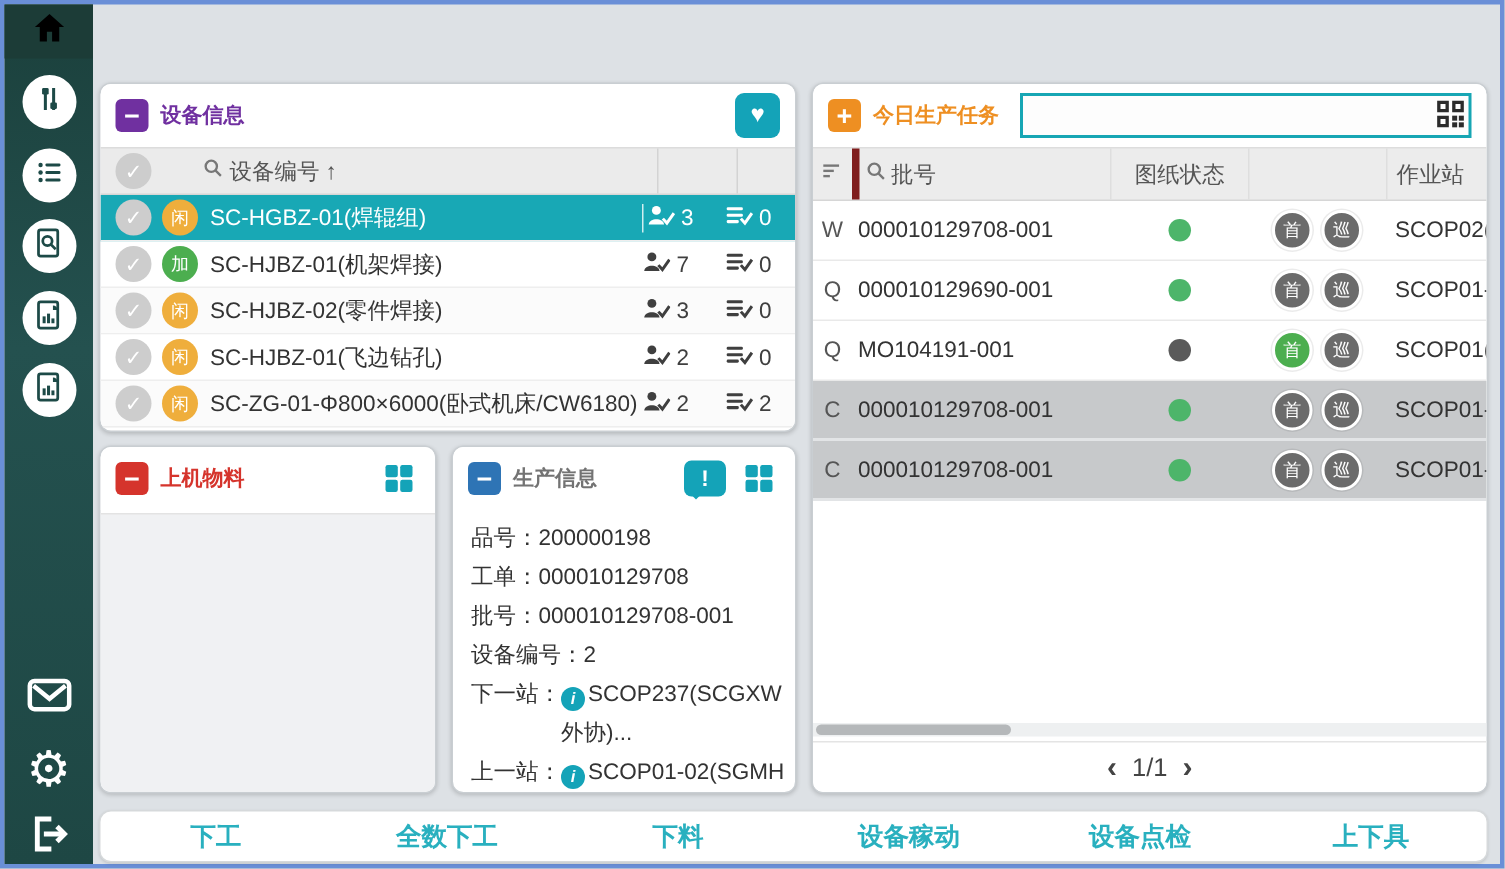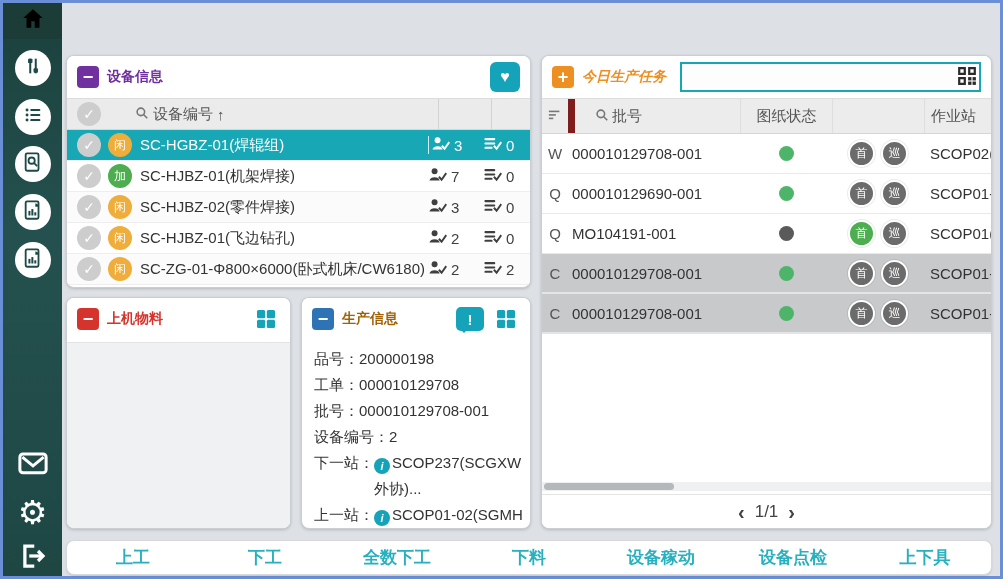--- a/index.html
+++ b/index.html
@@ -69,21 +69,21 @@
   
   #tasks { left:541px; top:55px; width:451px; height:474px; }
   .task-hdr-input { flex:1; position:relative; height:30px; margin-left:6px; }
   .task-hdr-input input { width:100%; height:100%; border:2px solid #17a6b4; background:#fdfdfd; outline:none;
                           padding:0 28px 0 8px; font-size:14px; }
   .qr-ic { position:absolute; right:4px; top:4px; cursor:pointer; color:#2b2b2b; }
   .tk-colhdr { display:flex; align-items:center; height:36px; background:#ececec; border-top:1px solid #ddd;
                border-bottom:1px solid #d6d6d6; color:#555; font-size:15px; }
   .tk-colhdr .cell { display:flex; align-items:center; height:100%; }
   .c-type { width:26px; justify-content:center; flex:0 0 auto; }
-  .c-batch { width:172px; flex:0 0 auto; gap:3px; border-left:7px solid #7f1d1d; padding-left:20px; }
+  .c-batch { width:172px; flex:0 0 auto; gap:3px; border-left:5px solid #7f1d1d; padding-left:4px; }
   .c-draw { width:92px; flex:0 0 auto; justify-content:center; border-left:1px solid #dedede; }
   .c-btns { width:92px; flex:0 0 auto; justify-content:center; gap:6px; border-left:1px solid #dedede; }
   .c-station { flex:1; border-left:1px solid #dedede; padding-left:6px; white-space:nowrap; overflow:hidden; }
   .tk-row { display:flex; align-items:center; height:40px; font-size:15px; color:#333; border-bottom:1px solid #e9e9e9; background:#fff; cursor:pointer; }
   .tk-row.grayed { background:#c7c9cb; border-bottom:2px solid #e2e4e6; }
   .tk-type { width:26px; text-align:center; color:#555; flex:0 0 auto; }
   .tk-batch { width:172px; flex:0 0 auto; padding-left:4px; white-space:nowrap; overflow:hidden; }
   .tk-draw { width:92px; flex:0 0 auto; display:flex; justify-content:center; }
   .dot { width:15px; height:15px; border-radius:50%; }
   .dot-green { background:#4db56a; }
@@ -113,23 +113,23 @@
   .info-ic { display:inline-flex; width:16px; height:16px; border-radius:50%; background:#14a3b8; color:#fff;
              font-size:11px; font-weight:bold; align-items:center; justify-content:center; margin-right:2px;
              vertical-align:-2px; font-style:italic; }
 
   
   .toolbar { position:absolute; left:66px; top:540px; width:926px; height:35px; background:#fff;
              border:1px solid #d6d9db; border-radius:8px; display:flex; align-items:center; box-shadow:0 1px 2px rgba(0,0,0,.12); }
   .tb-btn { flex:1; text-align:center; color:#29b0bf; font-size:17px; font-weight:bold; cursor:pointer; }
 
   .purple { color:#7030a0; } .bg-purple { background:#7030a0; }
-  .orange { color:#ee8f22;font-style:italic; } .bg-orange { background:#ee8f22; }
+  .orange { color:#ee8f22; } .bg-orange { background:#ee8f22; }
   .red    { color:#d5342c; } .bg-red    { background:#d5342c; }
-  .blue   { color:#a16207; } .bg-blue   { background:#2e74b5; }
+  .blue   { color:#737373; } .bg-blue   { background:#2e74b5; }
 </style>
 </head>
 <body>
 
 <svg width="0" height="0" style="position:absolute">
   <defs>
     <symbol id="sym-house" viewBox="0 0 24 24">
         <path d="M12 3 21 11 18 11 18 20 13.6 20 13.6 14 10.4 14 10.4 20 6 20 6 11 3 11 Z" fill="currentColor"></path>
       </symbol>
     <symbol id="sym-workflow" viewBox="0 0 24 24">
@@ -527,21 +527,20 @@
           <span class="prod-val"><span class="info-ic">i</span><span>SCOP237(SCGXW外协)...</span></span>
         </div>
       <div class="prod-line">
           <span class="prod-label">上一站：</span>
           <span class="prod-val"><span class="info-ic">i</span><span>SCOP01-02(SGMH01开</span></span>
         </div>
     </div>
   </div>
 
   <div class="toolbar">
-    <span class="tb-btn">上工</span>
     <span class="tb-btn">下工</span>
     <span class="tb-btn">全数下工</span>
     <span class="tb-btn">下料</span>
     <span class="tb-btn">设备稼动</span>
     <span class="tb-btn">设备点检</span>
     <span class="tb-btn">上下具</span>
   </div>
 
 </div>
 

